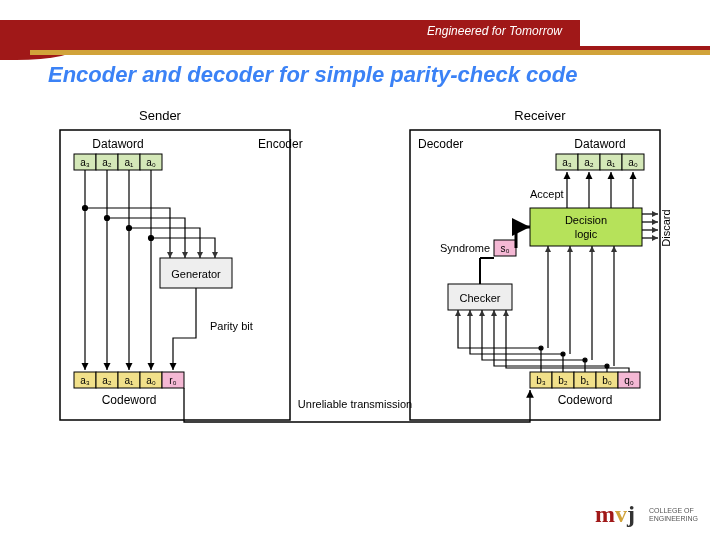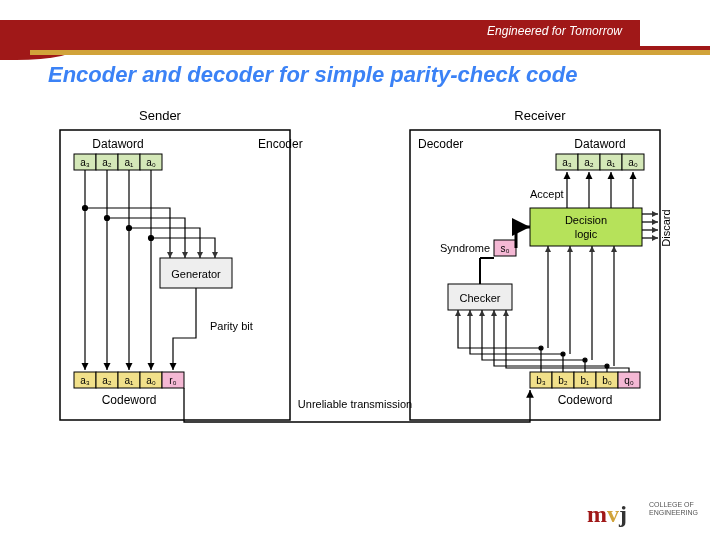--- a/index.html
+++ b/index.html
@@ -1,31 +1,31 @@
 <!DOCTYPE html>
 <html><head>
 <meta charset="utf-8">
 <style>
   * { box-sizing: border-box; margin: 0; padding: 0; }
   body { width: 720px; height: 540px; background: #fff; font-family: Arial, sans-serif; position: relative; overflow: hidden; }
   
   .top-banner { height: 32px; background: #fff; position: relative; }
-  .red-bar { position: absolute; top: 20px; left: 0; width: 640px; height: 26px; background: #a01818; }
+  .red-bar { position: absolute; top: 20px; left: 0; width: 580px; height: 26px; background: #a01818; }
   .red-bar-text { position: absolute; right: 18px; top: 4px; color: #fff; font-size: 12px; font-style: italic; }
   .banner-swoosh { position: absolute; top: 46px; left: 0; width: 720px; height: 14px; }
   .swoosh-top { position: absolute; top: 0; left: 20px; width: 690px; height: 4px; background: #a01818; }
   .swoosh-mid { position: absolute; top: 4px; left: 30px; width: 680px; height: 5px; background: #d1a33a; }
   .swoosh-curve { position: absolute; top: 0; left: 0; width: 80px; height: 14px; background: #a01818; border-bottom-right-radius: 80% 100%; }
   
   .slide-title { position: absolute; top: 62px; left: 48px; font-size: 22px; font-style: italic; font-weight: bold; color: #3b82f6; }
   
   .diagram { position: absolute; top: 108px; left: 40px; width: 640px; height: 340px; }
   .diagram text { font-family: Arial, sans-serif; }
   
-  .logo-area { position: absolute; bottom: 12px; right: 22px; display: flex; align-items: flex-start; gap: 22px; }
+  .logo-area { position: absolute; bottom: 12px; right: 22px; display: flex; align-items: center; gap: 14px; }
   .logo-m { font-size: 24px; font-weight: bold; color: #a01818; font-family: Georgia, serif; }
   .logo-v { font-size: 24px; font-weight: bold; color: #d1a33a; font-family: Georgia, serif; }
   .logo-j { font-size: 24px; font-weight: bold; color: #333; font-family: Georgia, serif; }
   .logo-text { font-size: 7px; color: #555; line-height: 1.1; }
 </style>
 </head>
 <body>
 
 <div class="top-banner"></div>
 <div class="red-bar">

